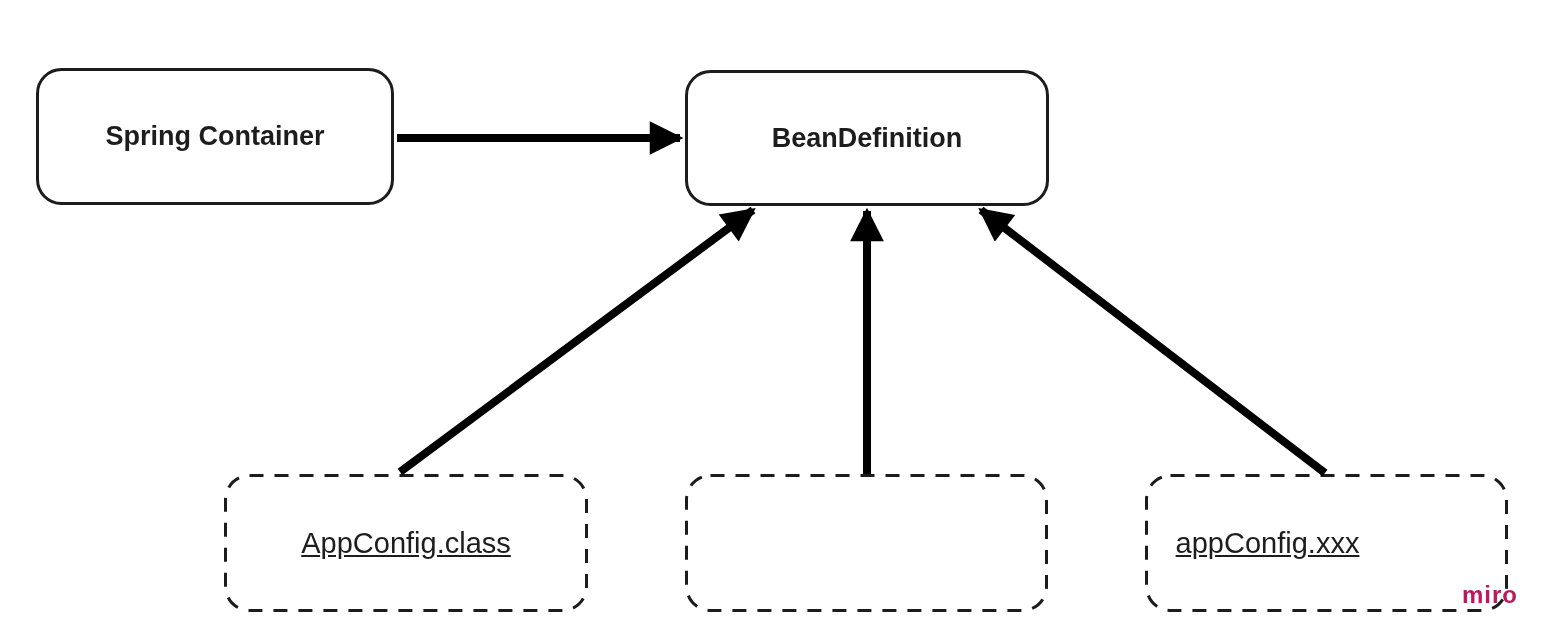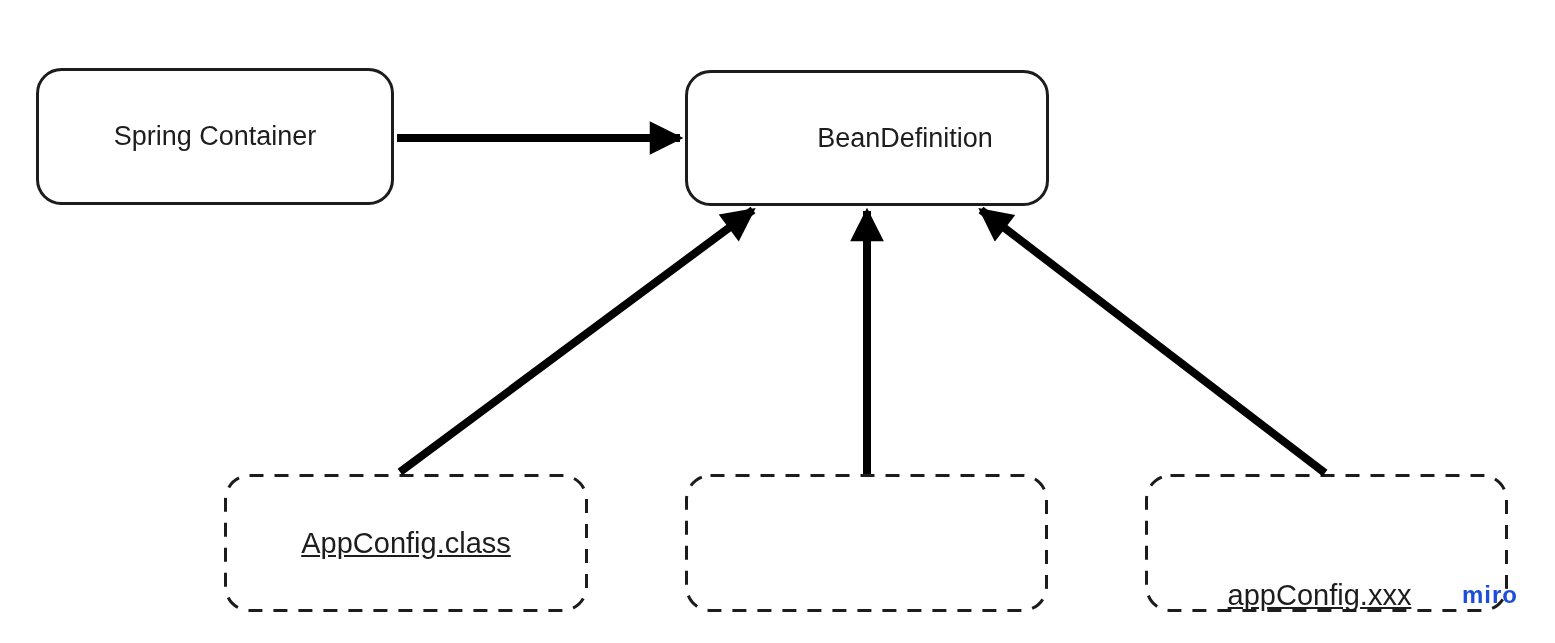--- a/index.html
+++ b/index.html
@@ -25,36 +25,36 @@
   .node {
     position: absolute;
     display: flex;
     align-items: center;
     justify-content: center;
     color: #1d1d1d;
     text-align: center;
     box-sizing: border-box;
   }
   .node.solid {
-    font-weight: 400;
+    font-weight: 700;
     font-size: 27px;
   }
   .node.dashed {
     font-weight: 400;
     font-size: 29px;
     text-decoration: underline;
   }
   .watermark {
     position: absolute;
     right: 37px;
     bottom: 34px;
     font-size: 24px;
     font-weight: 700;
     letter-spacing: 1px;
-    color: #1d4ed8;
+    color: #be185d;
     user-select: none;
   }
 </style>
 </head>
 <body>
 
 <div class="canvas">
 
   <svg class="edges-layer" width="1555" height="643" viewBox="0 0 1555 643" xmlns="http://www.w3.org/2000/svg">
     <defs>
@@ -72,28 +72,28 @@
     <line x1="397" y1="138" x2="680" y2="138" stroke="#000000" stroke-width="8" marker-end="url(#arrowhead)"></line>
     <line x1="400" y1="472" x2="753" y2="210" stroke="#000000" stroke-width="8" marker-end="url(#arrowhead)"></line>
     <line x1="867" y1="474" x2="867" y2="211" stroke="#000000" stroke-width="8" marker-end="url(#arrowhead)"></line>
     <line x1="1325" y1="473" x2="981" y2="210" stroke="#000000" stroke-width="8" marker-end="url(#arrowhead)"></line>
   </svg>
 
   <div class="node solid" style="left:36px; top:68px; width:358px; height:137px;">
     <span>Spring Container</span>
   </div>
 
-  <div class="node solid" style="left:685px; top:70px; width:364px; height:136px;margin-left:38px;">
+  <div class="node solid" style="left:685px; top:70px; width:364px; height:136px;">
     <span>BeanDefinition</span>
   </div>
 
   <div class="node dashed" style="left:224px; top:474px; width:364px; height:138px;">
     <span>AppConfig.class</span>
   </div>
 
 
-  <div class="node dashed" style="left:1138px; top:474px; width:363px; height:138px;align-items:flex-end;">
+  <div class="node dashed" style="left:1086px; top:474px; width:363px; height:138px;">
     <span>appConfig.xxx</span>
   </div>
 
   <div class="watermark">miro</div>
 
 </div>
 
 </body></html>

